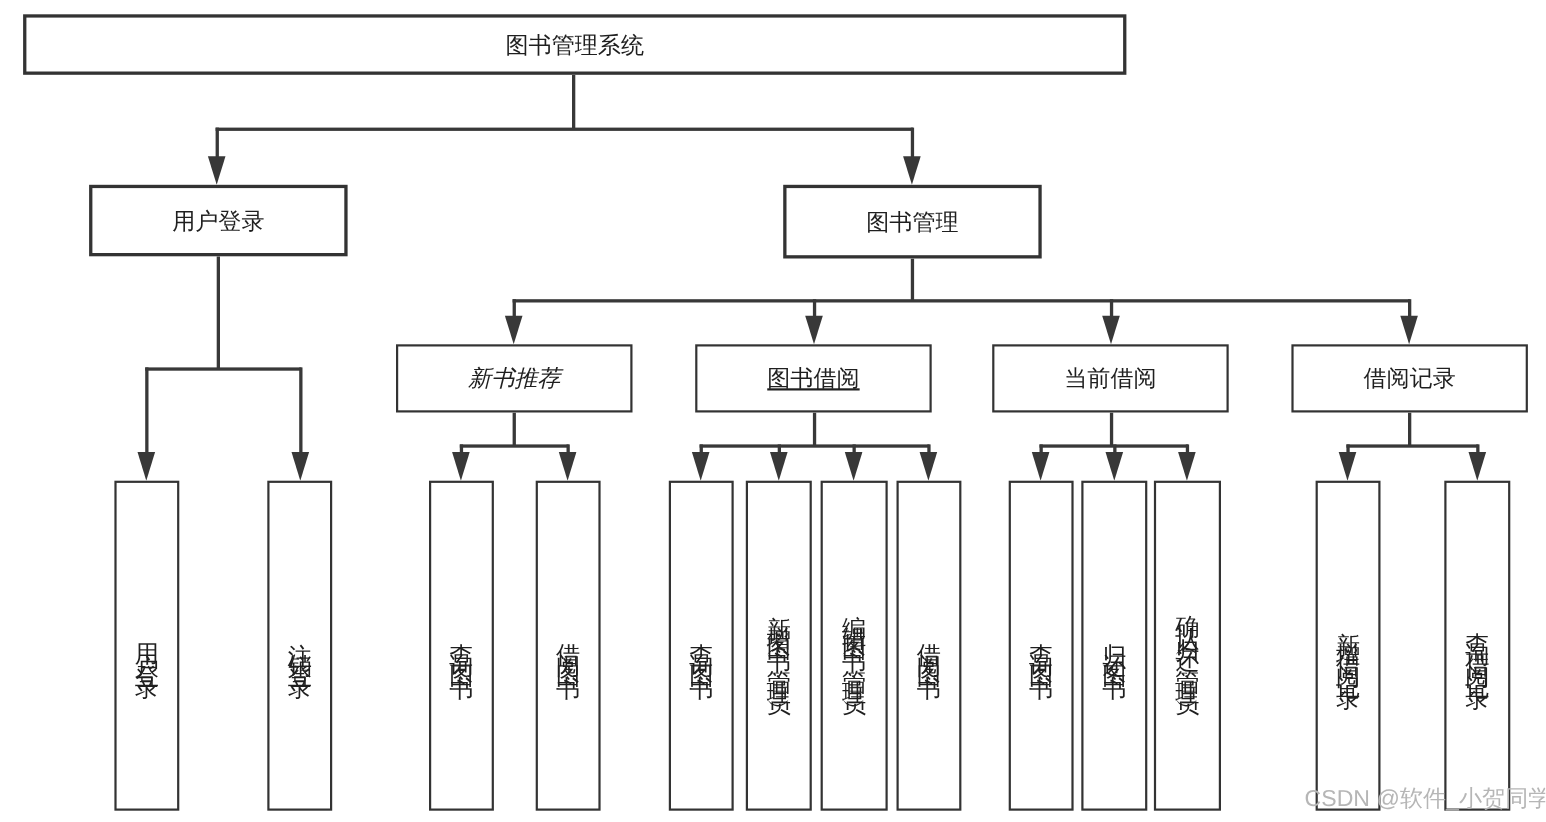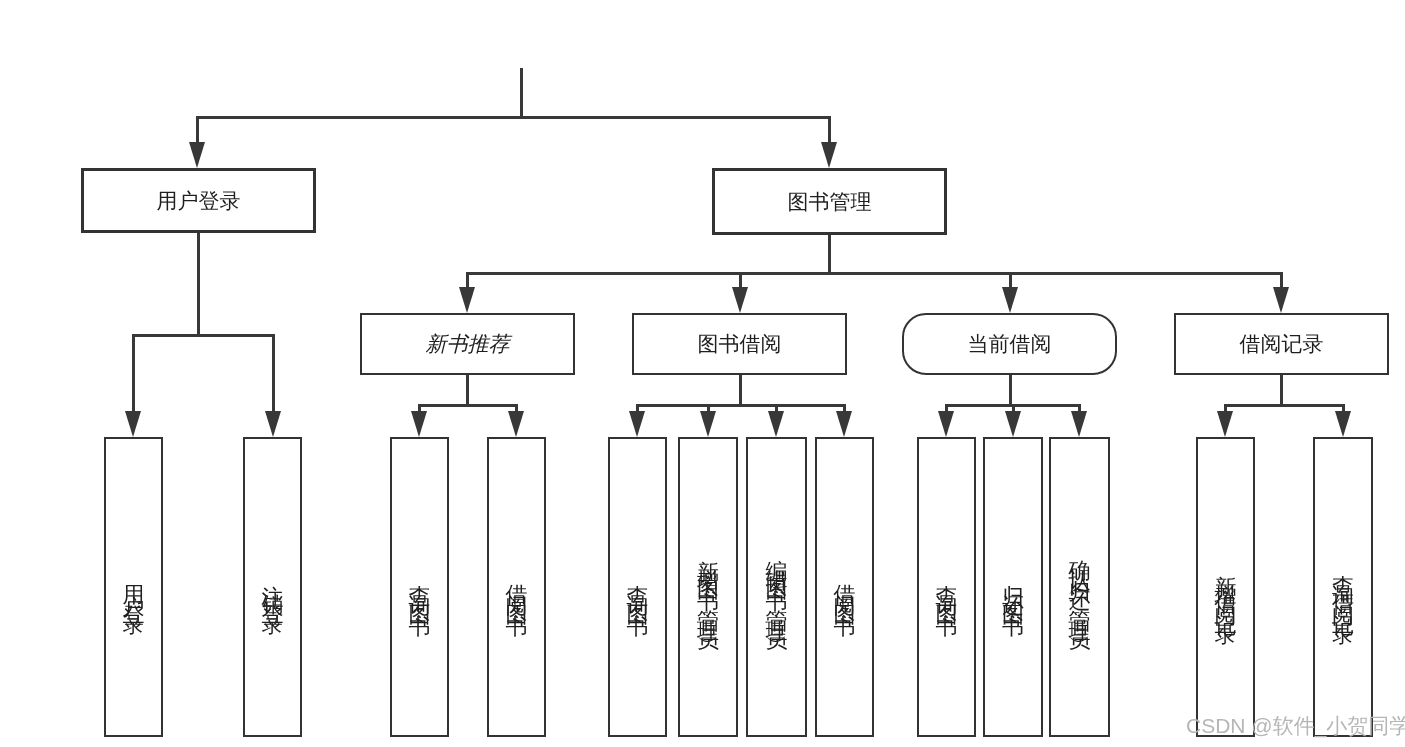--- a/index.html
+++ b/index.html
@@ -44,20 +44,23 @@
     color:#b6b6b6;
     z-index:10;
     white-space:nowrap;
   }
 </style>
 </head>
 <body>
 
 <div id="canvas">
 
+  <div class="box" style="left:21px; top:13px; width:1003px; height:55px;">
+    <span>图书管理系统</span>
+  </div>
 
   <div>
     <div class="vl" style="left:520px; top:68px; height:49px;"></div>
     <div class="hl" style="left:196px; top:116px; width:634px;"></div>
     <div class="vl" style="left:196px; top:116px; height:28px;"></div>
     <div class="arr" style="left:189px; top:142px;"></div>
     <div class="vl" style="left:828px; top:116px; height:28px;"></div>
     <div class="arr" style="left:821px; top:142px;"></div>
   </div>
 
@@ -86,24 +89,24 @@
     <div class="arr" style="left:732px; top:287px;"></div>
     <div class="vl" style="left:1009px; top:272px; height:17px;"></div>
     <div class="arr" style="left:1002px; top:287px;"></div>
     <div class="vl" style="left:1280px; top:272px; height:17px;"></div>
     <div class="arr" style="left:1273px; top:287px;"></div>
   </div>
 
   <div class="box l3box" style="left:360px; top:313px; width:215px; height:62px;font-style:italic;">
     <span>新书推荐</span>
   </div>
-  <div class="box l3box" style="left:632px; top:313px; width:215px; height:62px;">
+  <div class="box l3box" style="left:632px; top:313px; width:215px; height:62px;text-decoration:underline;">
     <span>图书借阅</span>
   </div>
-  <div class="box l3box" style="left:902px; top:313px; width:215px; height:62px;border-radius:24px;">
+  <div class="box l3box" style="left:902px; top:313px; width:215px; height:62px;">
     <span>当前借阅</span>
   </div>
   <div class="box l3box" style="left:1174px; top:313px; width:215px; height:62px;">
     <span>借阅记录</span>
   </div>
 
   <div>
     <div class="vl" style="left:466px; top:375px; height:31px;"></div>
     <div class="hl" style="left:418px; top:404px; width:99px;"></div>
     <div class="vl" style="left:418px; top:404px; height:9px;"></div>

